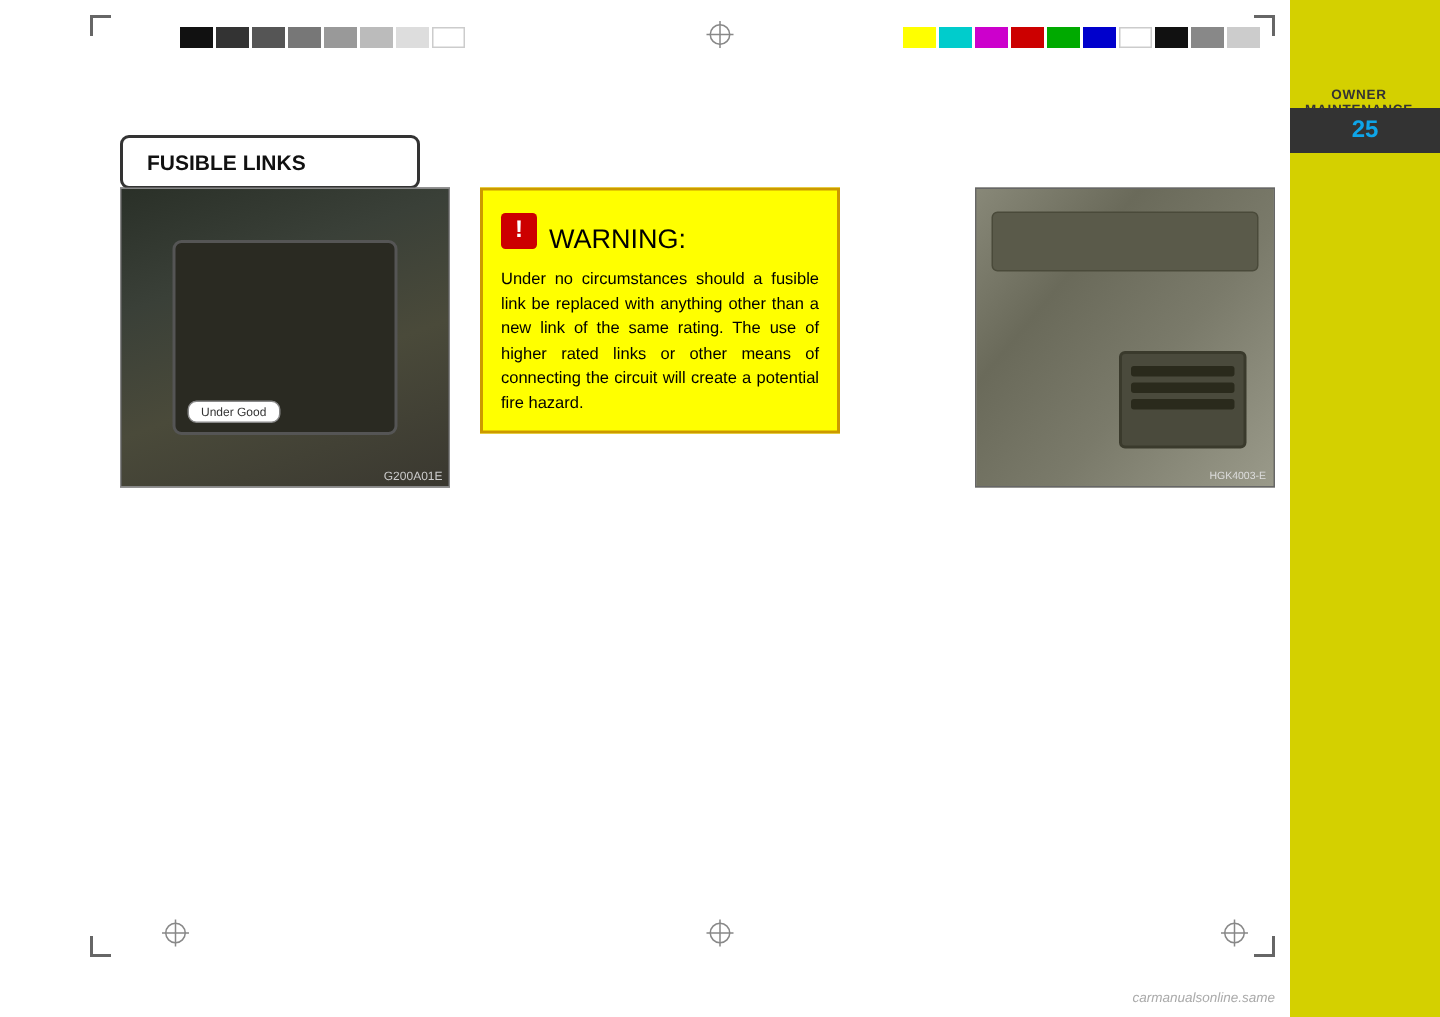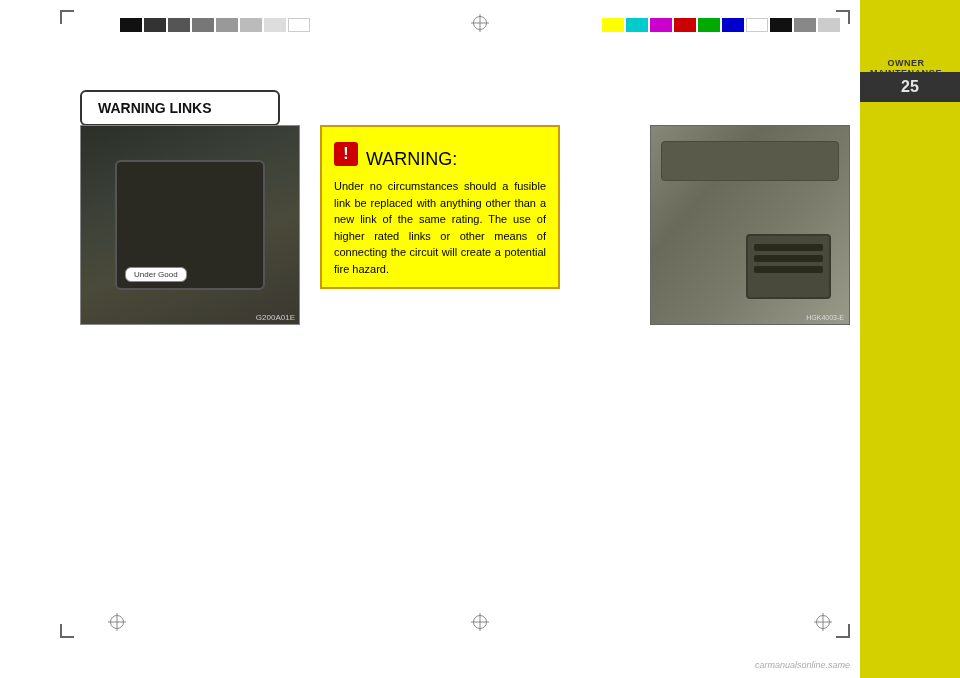--- a/index.html
+++ b/index.html
@@ -58,21 +58,21 @@
       text-transform: uppercase;
     }
 
     .page-number-badge {
       position: absolute;
       top: 72px;
       right: 0px;
       width: 100px;
       height: 30px;
       background: #333333;
-      color: #e5e5e5;
+      color: #0ea5e9;
       font-size: 16px;
       font-weight: bold;
       display: flex;
       align-items: center;
       justify-content: center;
     }
 
     
     .reg-mark {
       position: absolute;
@@ -327,21 +327,21 @@
 
 <div style="position:absolute;bottom:47px;right:128px;">
   <div class="crosshair-dot" style="width:18px;height:18px;position:relative;">
     <div class="crosshair-circle" style="width:14px;height:14px;top:2px;left:2px;"></div>
   </div>
 </div>
 
 <div class="main-content">
 
   <div class="fusible-links-box">
-    <span>WARNING LINKS</span>
+    <span>FUSIBLE LINKS</span>
   </div>
 
   <div class="fuse-image">
 
     <div style="width:100%;height:100%;background:linear-gradient(160deg,#2a3028 0%,#3a4038 30%,#4a4a3a 60%,#3a3830 100%);position:relative;display:flex;align-items:center;justify-content:center;">
 
       <div style="width:150px;height:130px;background:#2a2a22;border-radius:6px;border:2px solid #555;position:relative;padding:10px;display:flex;flex-direction:column;align-items:center;justify-content:center;gap:8px;">
 
 
         <div style="position:absolute;bottom:6px;left:8px;background:white;border:1px solid #888;border-radius:6px;padding:2px 8px;font-size:8px;color:#333;">

